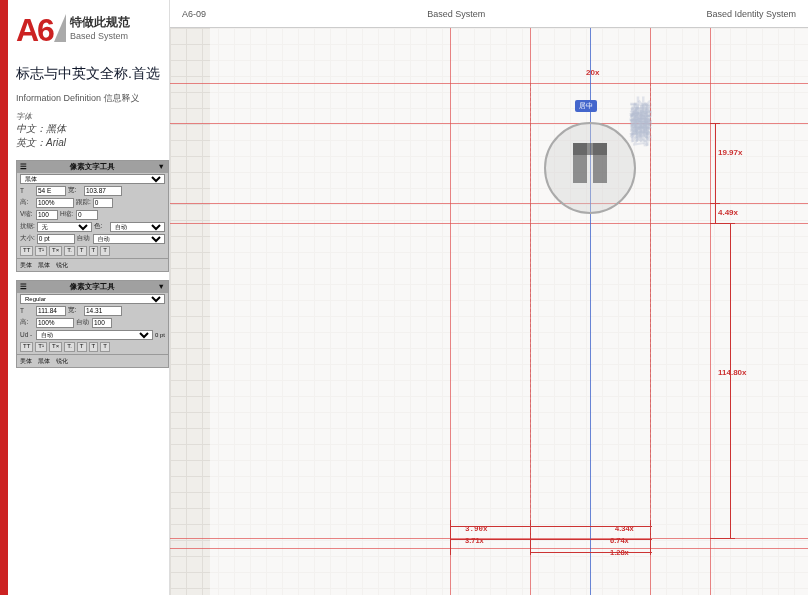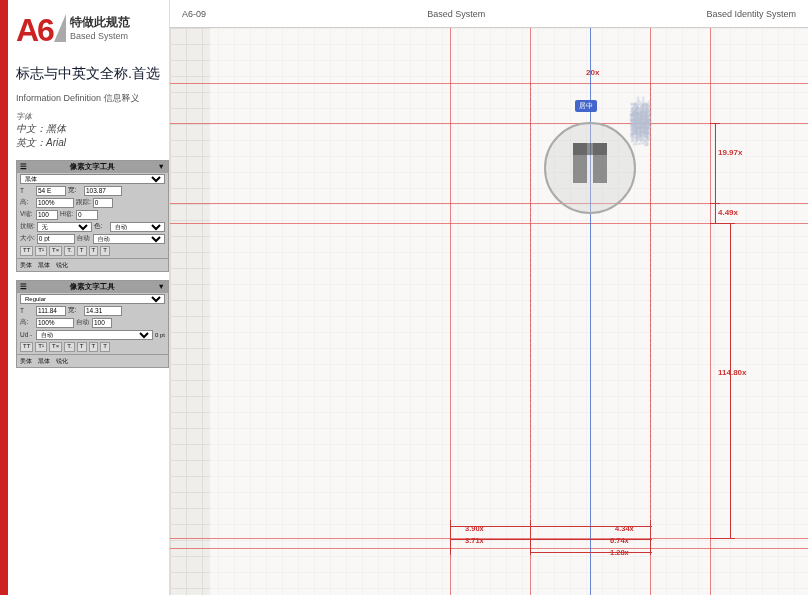--- a/index.html
+++ b/index.html
@@ -458,21 +458,21 @@
 
     <div class="dim-line-v" style="top: 175px; left: 545px; height:20px;"></div>
     <div class="dim-line-h" style="top: 195px; left: 540px; width:10px;"></div>
 
     <div class="dim-label" style="top: 340px; left: 548px; color:#cc3333;">114.80x</div>
 
     <div class="dim-line-v" style="top: 195px; left: 560px; height:315px;"></div>
     <div class="dim-line-h" style="top: 195px; left: 540px; width:25px;"></div>
     <div class="dim-line-h" style="top: 510px; left: 540px; width:25px;"></div>
 
-    <div class="dim-label" style="bottom: 62px; left: 295px; color:#cc3333; font-size:7.5px;">3.90x</div>
+    <div class="dim-label" style="bottom: 62px; left: 295px; color:#cc3333; font-size:7.5px;font-family:Liberation Mono, monospace;">3.90x</div>
 
     <div class="dim-label" style="bottom: 50px; left: 295px; color:#cc3333; font-size:7.5px;">3.71x</div>
 
     <div class="dim-label" style="bottom: 62px; left: 445px; color:#cc3333; font-size:7.5px;">4.34x</div>
 
     <div class="dim-label" style="bottom: 50px; left: 440px; color:#cc3333; font-size:7.5px;">6.74x</div>
 
     <div class="dim-label" style="bottom: 38px; left: 440px; color:#cc3333; font-size:7.5px;">1.28x</div>
 
     <div class="dim-line-h" style="bottom: 68px; left: 280px; width:82px;"></div>

